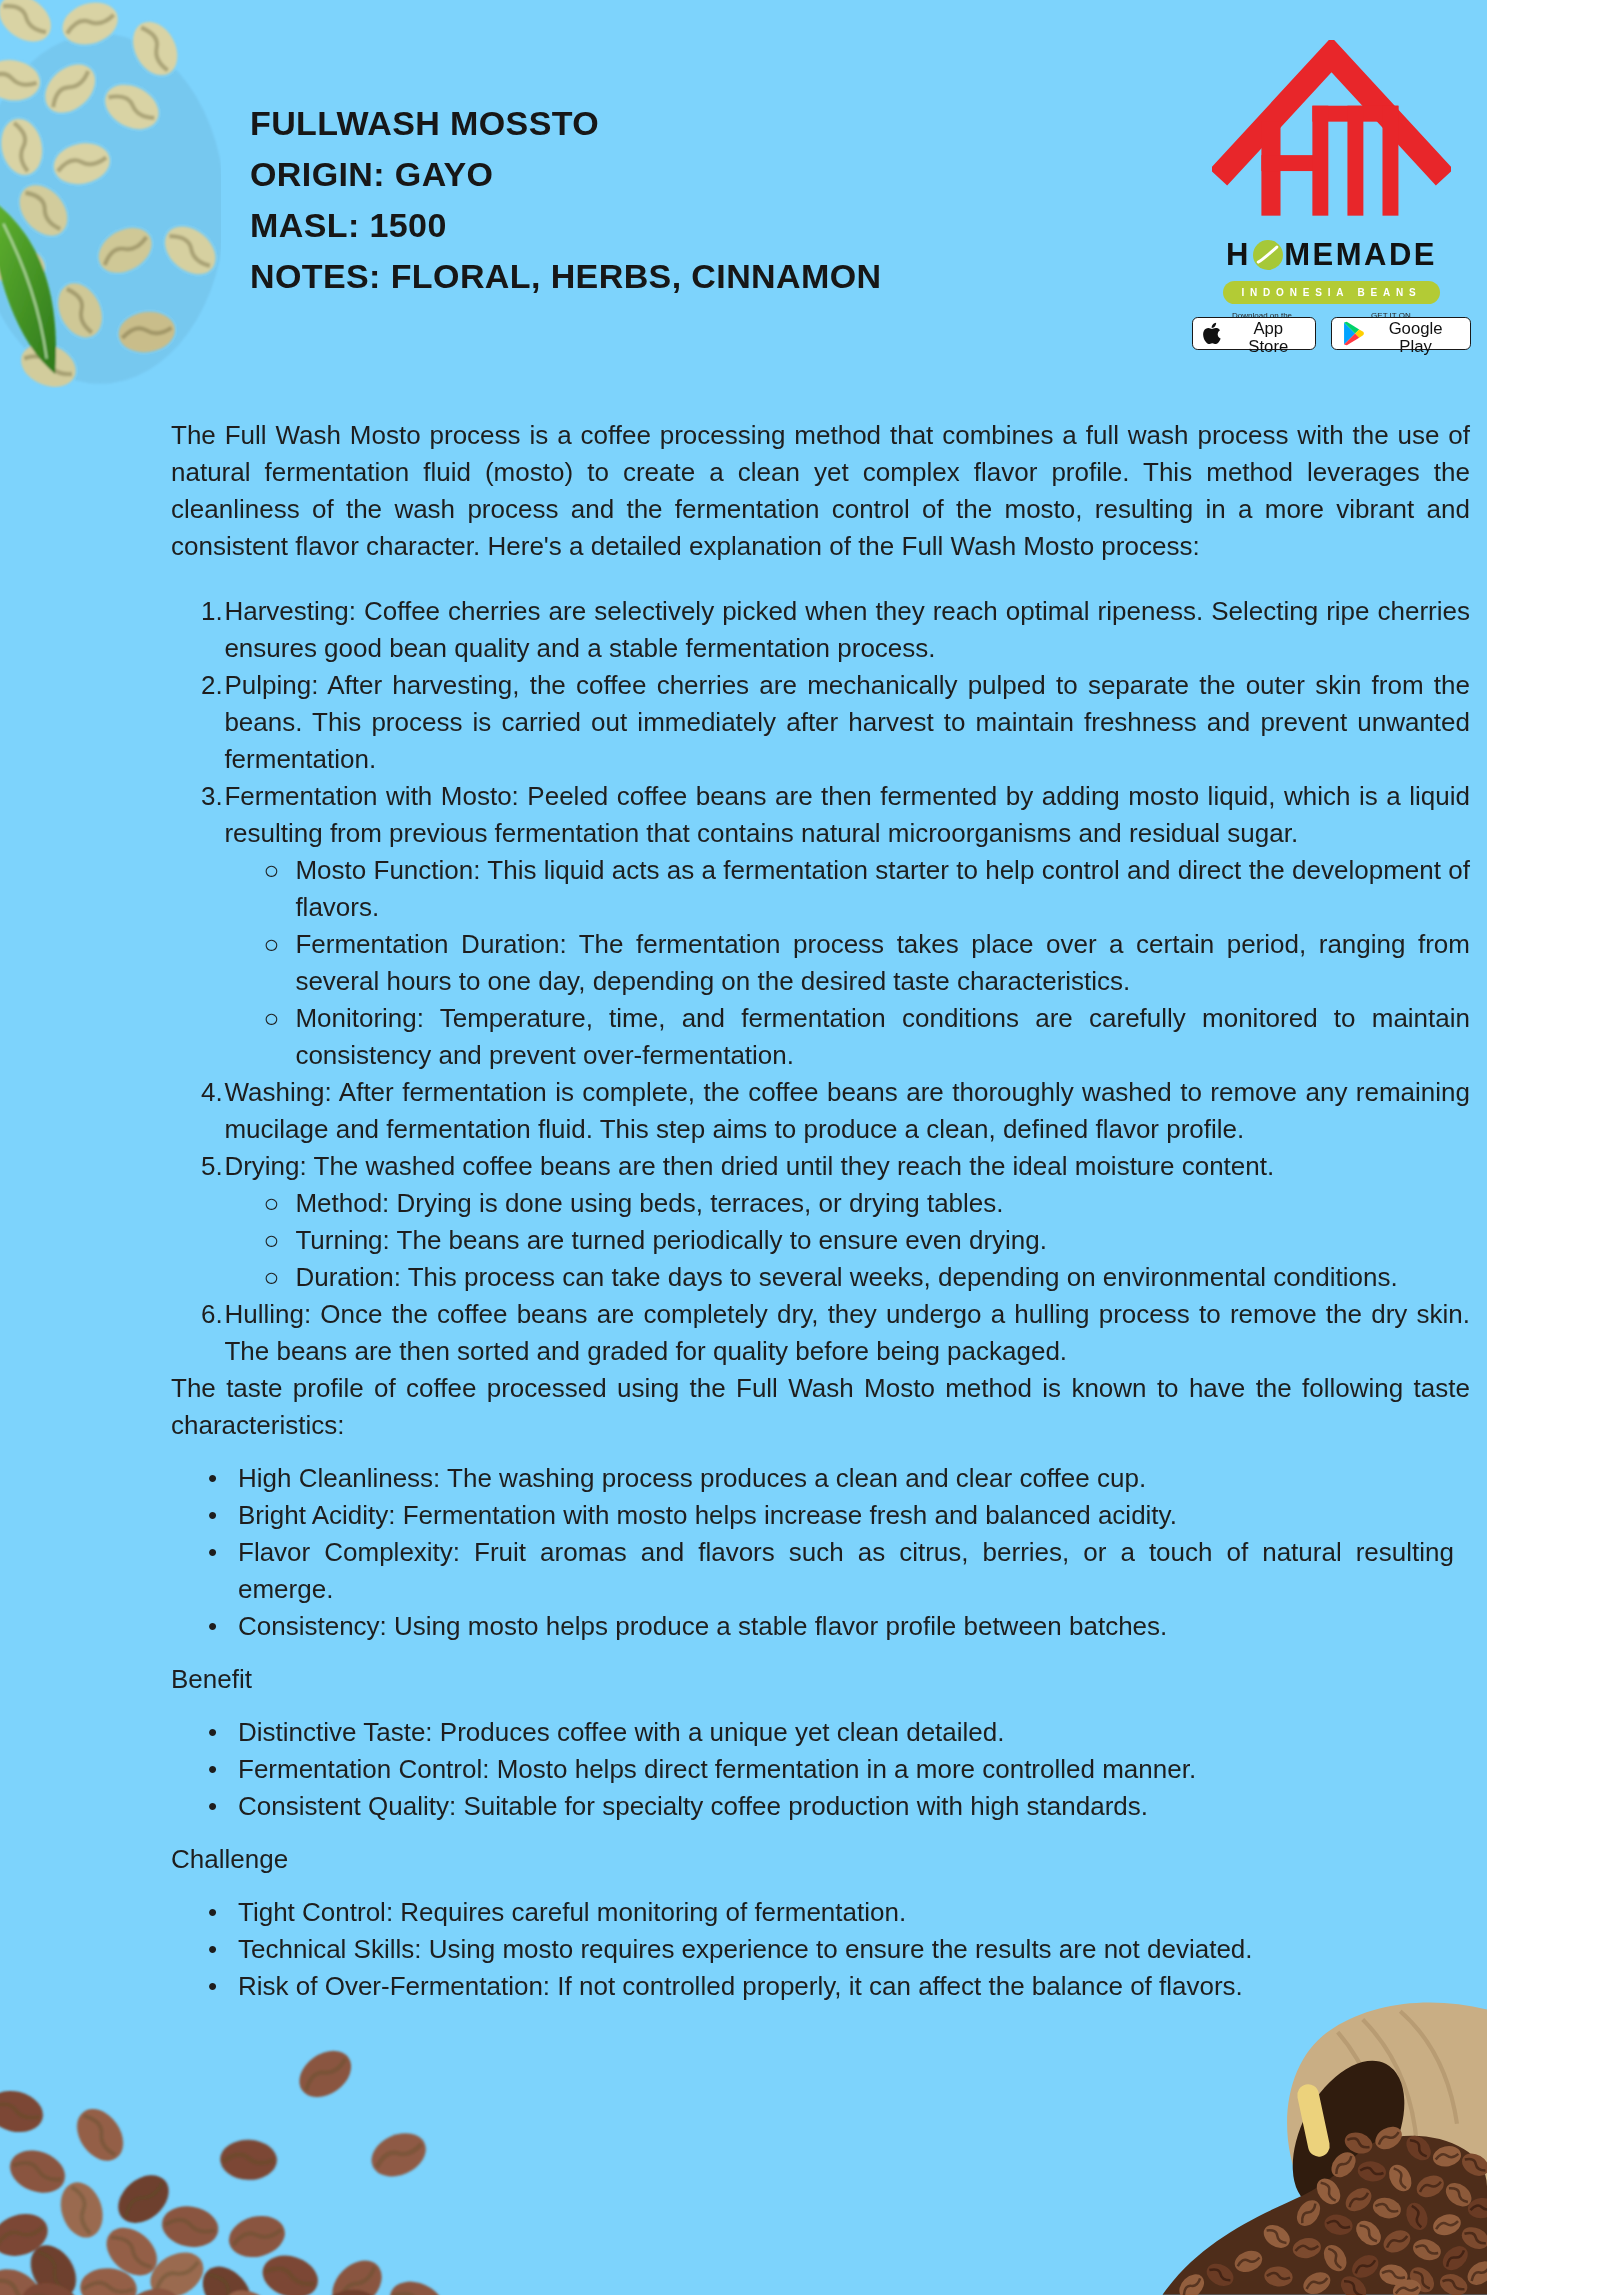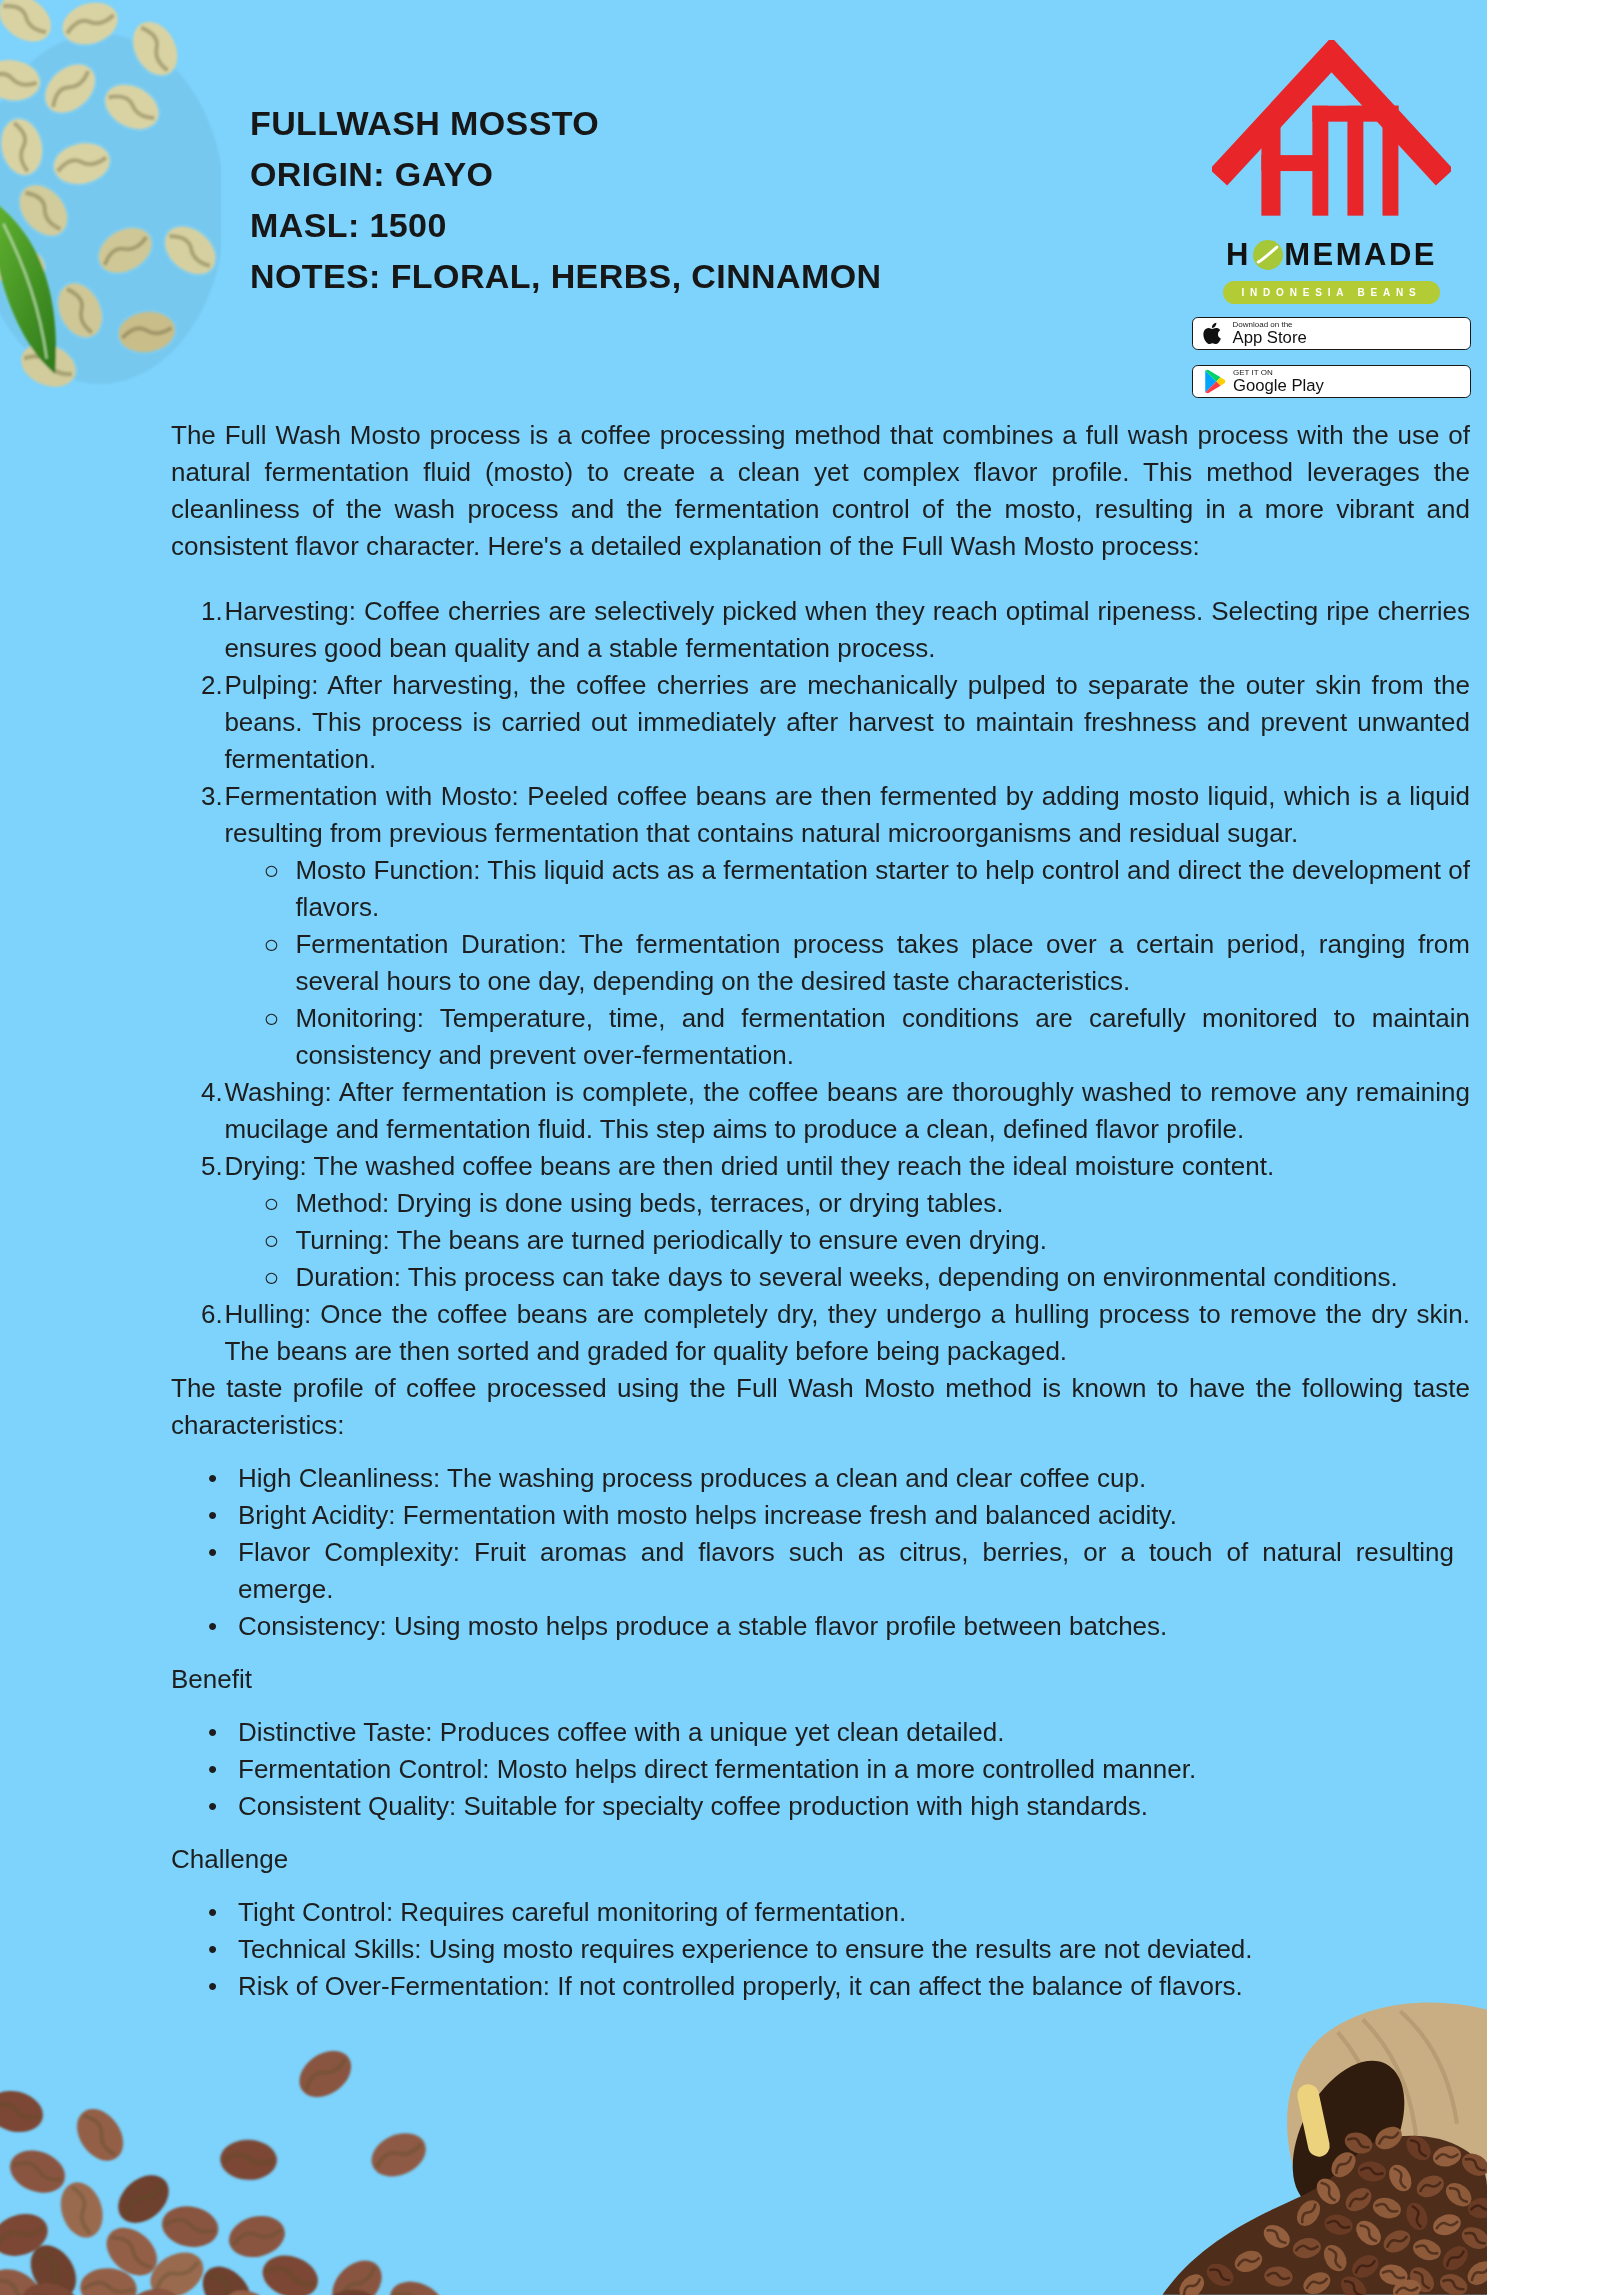--- a/index.html
+++ b/index.html
@@ -11,21 +11,21 @@
   .hdr div{font-size:34px;line-height:51px;font-weight:600;letter-spacing:0.4px;color:#171717;}
 
   
   .logo{position:absolute;left:1192px;top:40px;width:279px;text-align:center;}
   .logo .house{display:block;margin:0 auto;}
   .brand{margin-top:5px;font-size:31px;font-weight:700;letter-spacing:2.5px;color:#121212;
          display:flex;align-items:center;justify-content:center;gap:1.7px;}
   .beanO{display:inline-block;width:30px;height:30px;}
   .pill{margin:8.3px auto 0;display:inline-block;background:#b3cb35;color:#fff;border-radius:14px;
         padding:5.8px 18.4px;font-size:10px;font-weight:600;letter-spacing:5.8px;white-space:nowrap;}
-  .badges{margin-top:13.4px;display:flex;justify-content:center;gap:15px;flex-direction:column;}
+  .badges{margin-top:13.4px;display:flex;justify-content:center;gap:15px;}
   .badge{display:flex;align-items:center;gap:7.5px;background:#fff;border:1.7px solid #191919;
          border-radius:5.8px;padding:2.5px 10px;height:33px;box-sizing:border-box;cursor:pointer;}
   .badge .txt{text-align:left;line-height:1.05;}
   .badge .s{display:block;font-size:8px;color:#222;}
   .badge .b{display:block;font-size:16.7px;color:#111;letter-spacing:0;text-align:center;}
 
   
   .doc{position:absolute;left:171px;top:417px;width:1299px;font-size:26px;line-height:37px;
        text-align:justify;color:#1e1e1e;}
   .doc p{margin:0;}

